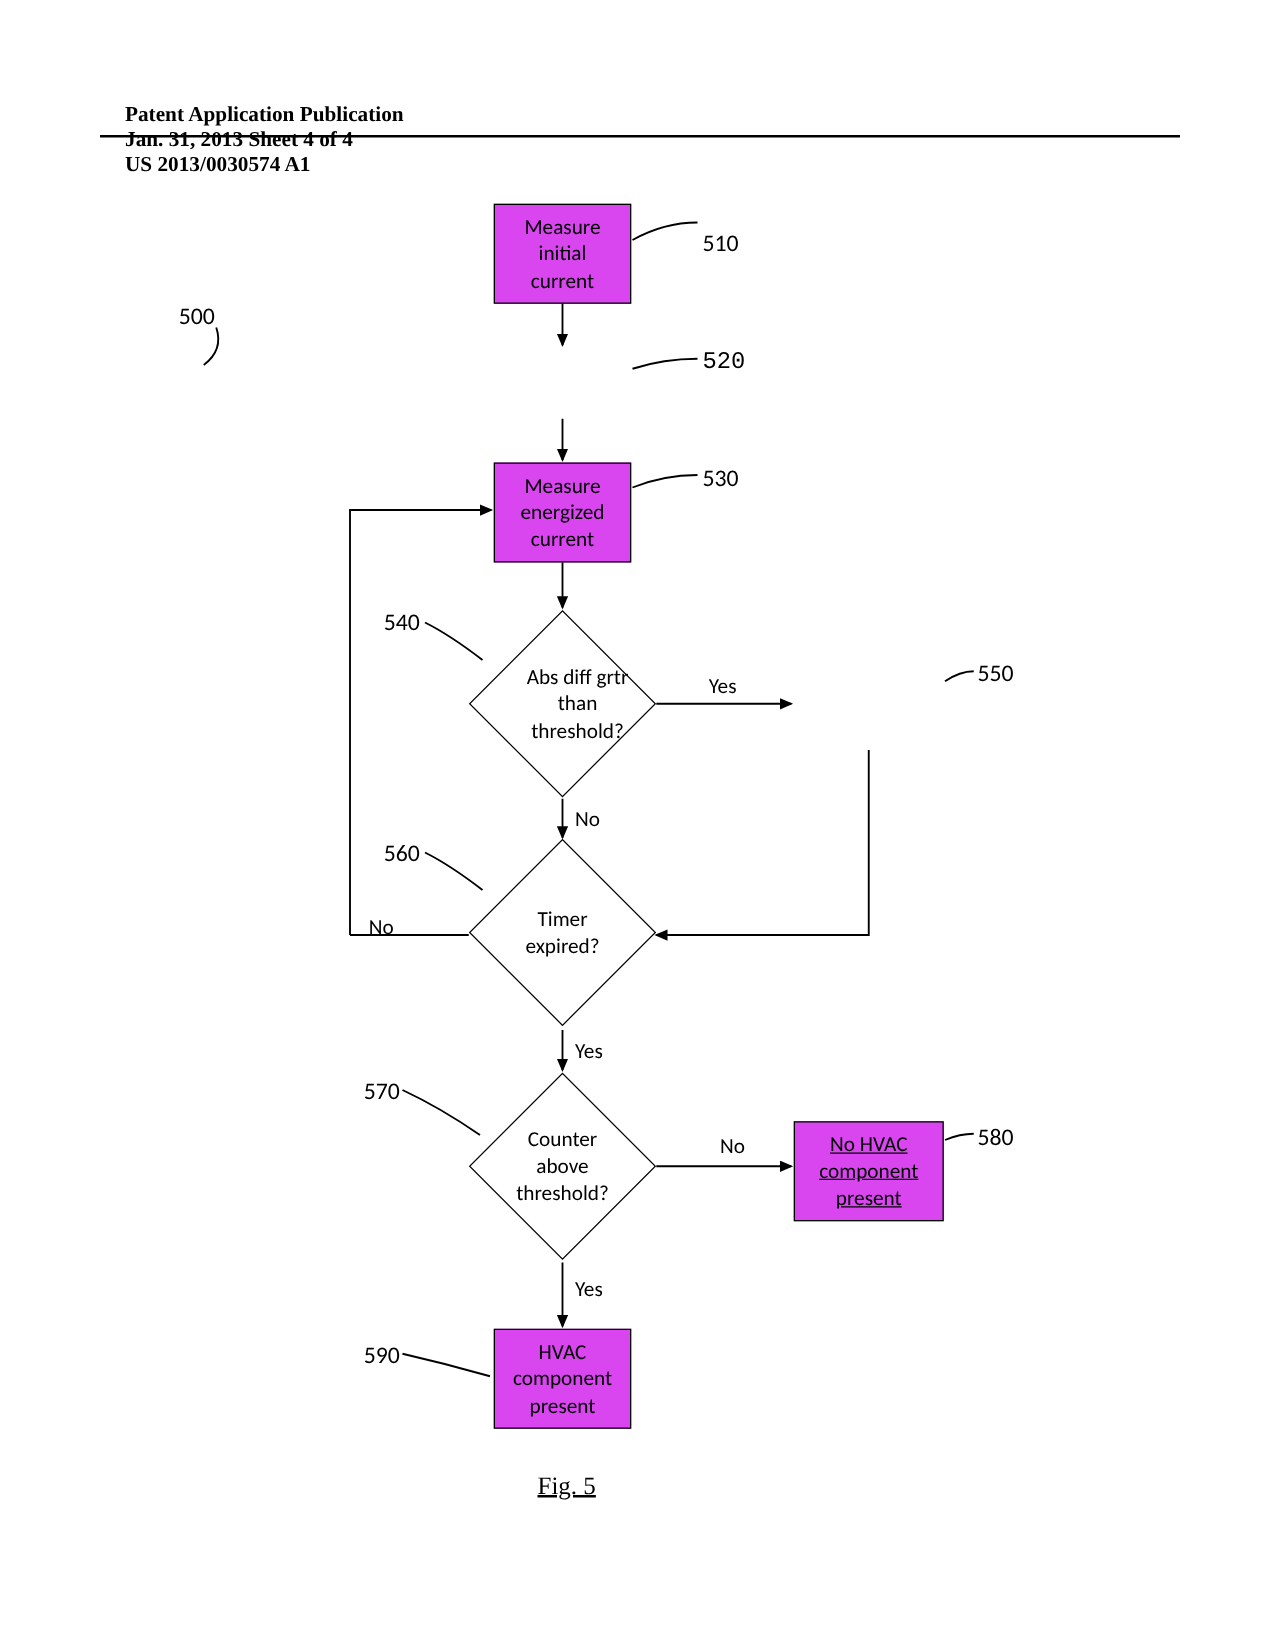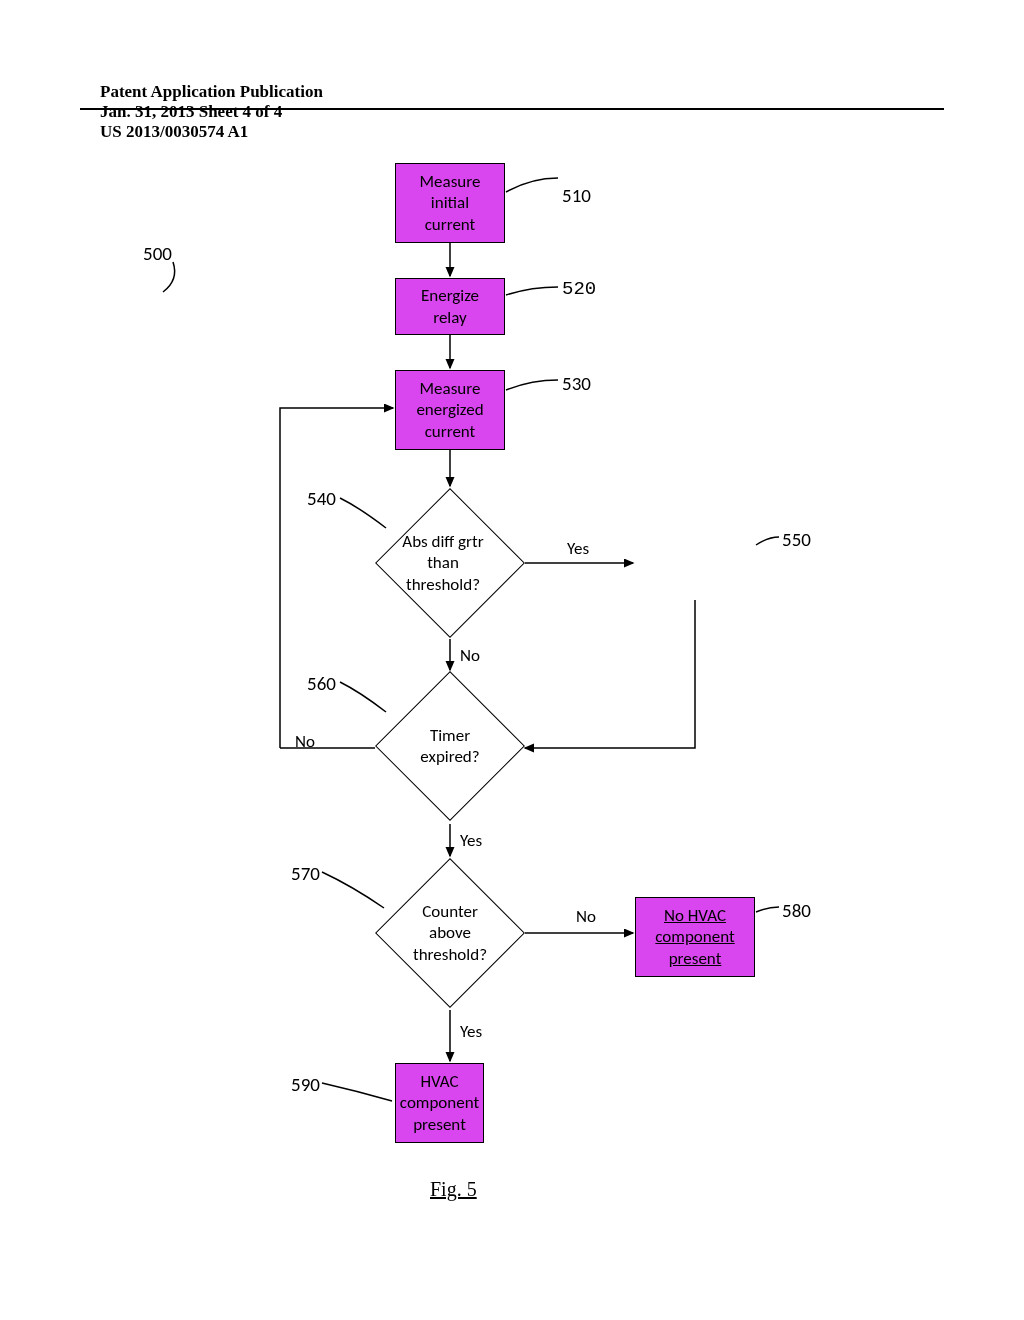--- a/index.html
+++ b/index.html
@@ -108,50 +108,46 @@
 
   <div class="label" style="left:143px; top:242px;">500</div>
 
   <div class="box" style="left:395px; top:163px; width:110px; height:80px;">
       <span style="white-space:pre-line;">Measure
 initial
 current</span>
     </div>
   <div class="label" style="left:562px; top:170px;margin-top:14px;">510</div>
 
-  <div class="box" style="left:395px; top:278px; width:110px; height:57px;">
-      <span style="white-space:pre-line;">Energize
-relay</span>
-    </div>
   <div class="label" style="left:562px; top:278px;font-family:Liberation Mono, monospace;">520</div>
 
   <div class="box" style="left:395px; top:370px; width:110px; height:80px;">
       <span style="white-space:pre-line;">Measure
 energized
 current</span>
     </div>
   <div class="label" style="left:562px; top:372px;">530</div>
 
   <div class="label" style="left:782px; top:528px;">550</div>
 
   <div class="box" style="left:635px; top:897px; width:120px; height:80px;">
       <span style="white-space:pre-line;text-decoration:underline;">No HVAC
 component
 present</span>
     </div>
   <div class="label" style="left:782px; top:899px;">580</div>
 
-  <div class="box" style="left:395px; top:1063px; width:89px; height:80px;">
+  <div class="box" style="left:395px; top:1063px; width:110px; height:80px;">
       <span style="white-space:pre-line;">HVAC
 component
 present</span>
     </div>
 
   <div class="diamond" style="left:397px; top:510px; width:106px; height:106px;"></div>
-  <div class="diamond-text" style="left:368px; top:510px; width:150px; height:106px;">
+  <div class="diamond-text" style="left:387px; top:510px; width:150px; height:106px;">
       <span style="white-space:pre-line;">Abs diff grtr
 than
 threshold?</span>
     </div>
   <div class="label" style="left:307px; top:487px;">540</div>
 
   <div class="diamond" style="left:397px; top:693px; width:106px; height:106px;"></div>
   <div class="diamond-text" style="left:375px; top:693px; width:150px; height:106px;">
       <span style="white-space:pre-line;">Timer
 expired?</span>

